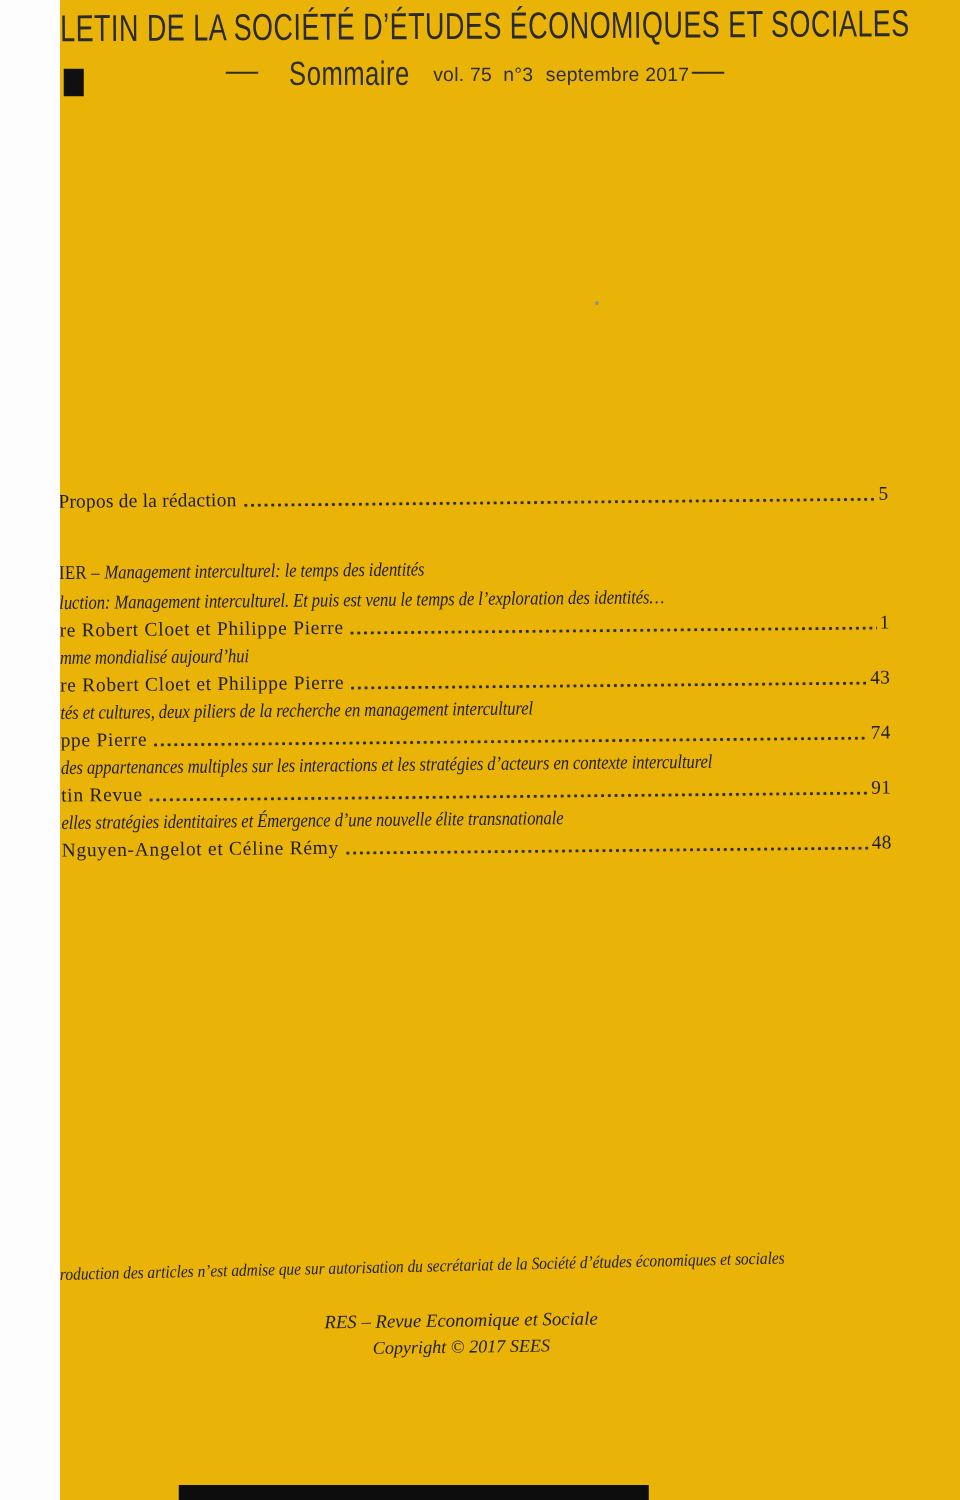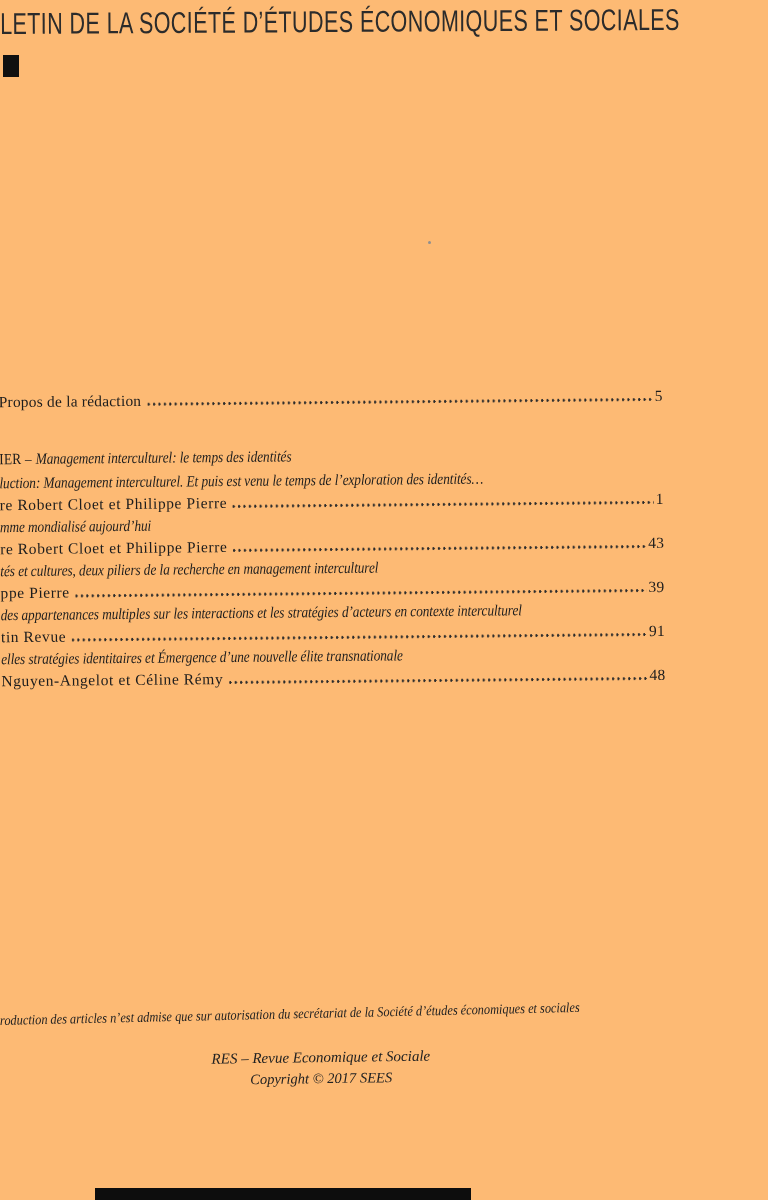--- a/index.html
+++ b/index.html
@@ -3,21 +3,21 @@
 <meta charset="utf-8">
 <style>
   html,body{margin:0;padding:0;}
   body{
     width:768px;height:1200px;
     background:#fdfdfd;
     font-family:"Liberation Serif", serif;
     color:#1f1f1f;
     position:relative;
   }
-  .sheet{position:absolute;inset:0;overflow:hidden;background:#fdba74;}
+  .sheet{position:absolute;inset:0;overflow:hidden;background:#eab308;margin-left:48px;}
 
   
   .masthead{
     position:absolute;top:7px;left:0;width:664px;
     transform:rotate(-0.35deg);transform-origin:left top;
   }
   .masthead-title{
     margin:0;
     font-family:"Liberation Sans", sans-serif;
     font-weight:400;
@@ -110,20 +110,23 @@
   .speck{position:absolute;left:428px;top:241px;width:3px;height:3px;border-radius:50%;background:#8f8f8f;}
 </style>
 </head>
 <body>
 
 <div class="sheet">
 
   <div class="masthead">
     <h1 class="masthead-title">LETIN DE LA SOCIÉTÉ D’ÉTUDES ÉCONOMIQUES ET SOCIALES</h1>
   </div>
+  <div class="sommaire-row">
+    <span class="dash dash-left">—</span><span class="sommaire-label">Sommaire</span><span class="sommaire-detail sommaire-vol">vol. 75</span><span class="sommaire-detail sommaire-issue">n°3</span><span class="sommaire-detail sommaire-date">septembre 2017</span><span class="dash dash-right">—</span>
+  </div>
 
   <div class="toc">
 
     <div class="toc-row first">
       <span class="roman-text">Propos de la rédaction</span>
       <span class="dots"></span>
       <span class="pg">5</span>
     </div>
 
     <div class="toc-row toc-section">
@@ -147,21 +150,21 @@
       <span class="dots"></span>
       <span class="pg">43</span>
     </div>
 
     <div class="toc-row toc-entry-title-row">
       <span class="ital">tés et cultures, deux piliers de la recherche en management interculturel</span>
     </div>
     <div class="toc-row">
       <span class="authors-text">ppe Pierre</span>
       <span class="dots"></span>
-      <span class="pg">39</span>
+      <span class="pg">74</span>
     </div>
 
     <div class="toc-row toc-entry-title-row">
       <span class="ital">des appartenances multiples sur les interactions et les stratégies d’acteurs en contexte interculturel</span>
     </div>
     <div class="toc-row">
       <span class="authors-text">tin Revue</span>
       <span class="dots"></span>
       <span class="pg">91</span>
     </div>

